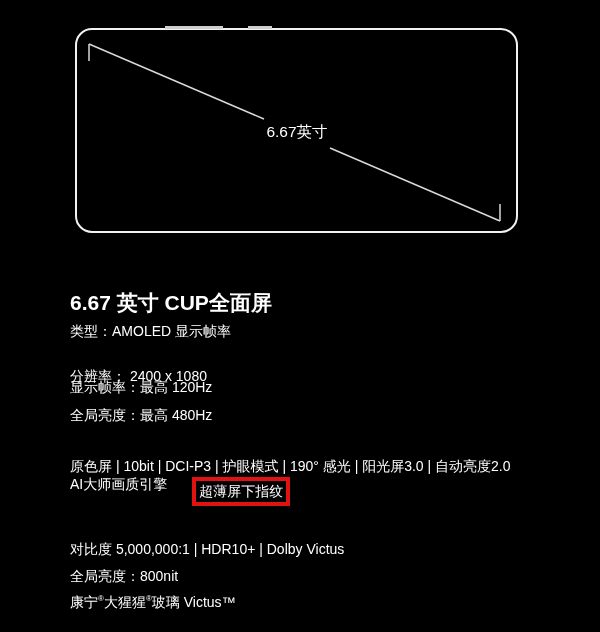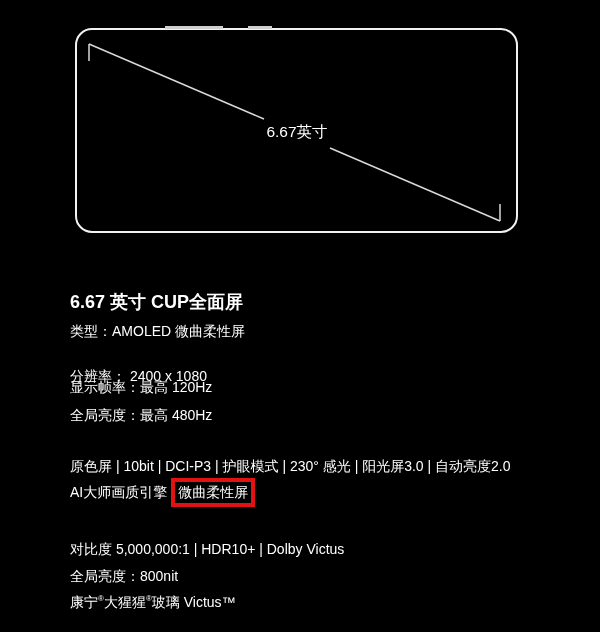--- a/index.html
+++ b/index.html
@@ -27,37 +27,38 @@
     left: 70px;
     font-size: 14px;
     line-height: 15px;
     color: var(--text);
     white-space: nowrap;
   }
   .title {
     position: absolute;
     left: 70px;
     top: 292px;
-    font-size: 18px;
+    font-size: 21px;
     line-height: 21px;
     font-weight: bold;
     white-space: nowrap;
   }
   .spec-0 { top: 324px; }
   .spec-1 { top: 352px; margin-top: 17px; }
   .spec-2 { top: 380px; }
   .spec-3 { top: 408px; }
 
   .feat-1 { top: 459px; }
 
   .feat-2 {
     top: 477px;
     height: 31px;
     display: flex;
-    align-items: center;
+    align-items: flex-start;
+    gap: 21px;
   }
   .feat-2 .prefix { margin-right: 4px; }
   .feat-2 .suffix { margin-left: 8px; }
   .highlight-box {
     display: inline-block;
     border: 4px solid var(--highlight-red);
     padding: 1px 3px;
     line-height: 19px;
   }
 
@@ -81,31 +82,31 @@
     <line x1="248" y1="27.5" x2="272" y2="27.5" stroke="#cfcfcf" stroke-width="3"></line>
     <line x1="89" y1="44" x2="89" y2="61" stroke="#d9d9d9" stroke-width="1.5"></line>
     <line x1="89" y1="44" x2="264" y2="119" stroke="#d9d9d9" stroke-width="1.5"></line>
     <line x1="330" y1="148" x2="500" y2="221" stroke="#d9d9d9" stroke-width="1.5"></line>
     <line x1="500" y1="204" x2="500" y2="221" stroke="#d9d9d9" stroke-width="1.5"></line>
     <text x="297" y="137" text-anchor="middle" fill="#ffffff" font-size="15.5" font-family="Liberation Sans, DejaVu Sans, sans-serif">6.67英寸</text>
   </svg>
 
   <h1 class="title">6.67 英寸 CUP全面屏</h1>
 
-  <div class="line spec-0">类型：AMOLED 微曲柔性屏</div>
+  <div class="line spec-0">类型：AMOLED 显示帧率</div>
   <div class="line spec-1">分辨率： 2400 x 1080</div>
   <div class="line spec-2">显示帧率：最高 120Hz</div>
   <div class="line spec-3">全局亮度：最高 480Hz</div>
 
-  <div class="line feat-1">原色屏 | 10bit | DCI-P3 | 护眼模式 | 230° 感光 | 阳光屏3.0 | 自动亮度2.0</div>
+  <div class="line feat-1">原色屏 | 10bit | DCI-P3 | 护眼模式 | 190° 感光 | 阳光屏3.0 | 自动亮度2.0</div>
 
   <div class="line feat-2">
     <span class="prefix">AI大师画质引擎</span>
     <span class="highlight-box">
-      <span>微曲柔性屏</span>
+      <span>超薄屏下指纹</span>
     </span>
   </div>
 
   <div class="line extra-0">对比度 5,000,000:1 | HDR10+ | Dolby Victus</div>
   <div class="line extra-1">全局亮度：800nit</div>
 
   <div class="line glass">
     <span>康宁</span><span class="sup">®</span><span>大猩猩</span><span class="sup">®</span><span>玻璃 Victus™</span>
   </div>
 

